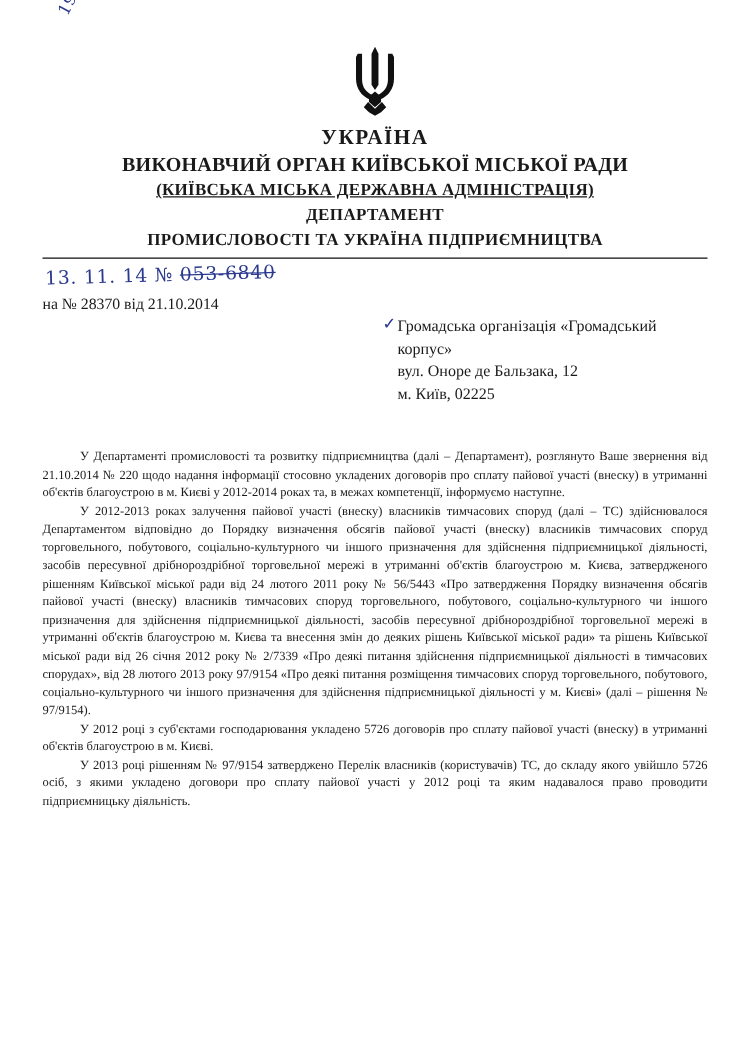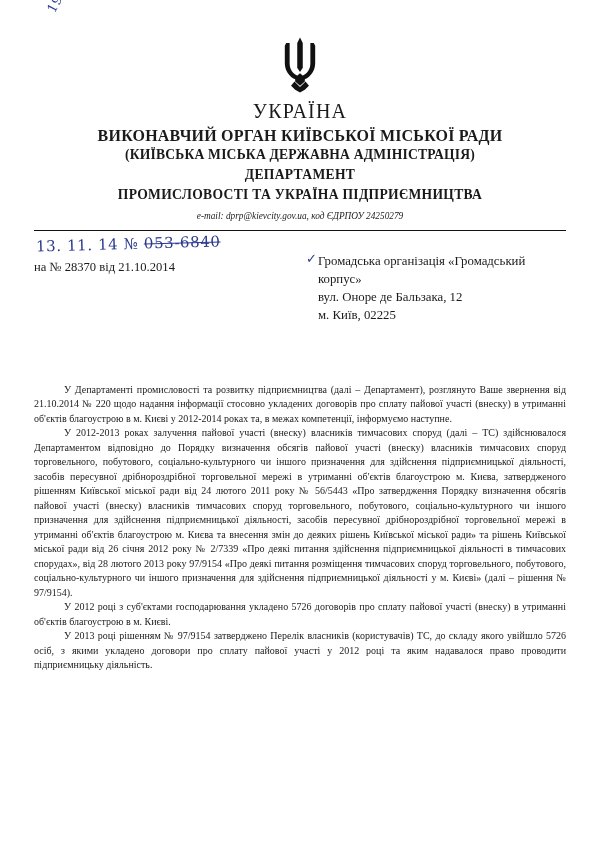--- a/index.html
+++ b/index.html
@@ -48,33 +48,34 @@
   .emblem {
     width: 42px;
     height: 58px;
   }
 
   .header {
     padding-top: 100px;
     text-align: center;
   }
   .country {
-    font-size: 20px;
-    font-weight: normal;
+    font-size: 17px;
+    font-weight: bold;
     letter-spacing: 1.2px;
     margin-bottom: 3px;
   }
   .org-line {
     font-size: 16px;
     font-weight: bold;
     line-height: 1.28;
     letter-spacing: 0.2px;
   }
   .org-line.small {
     font-size: 13.6px;
+    text-decoration: underline;
   }
   .dept {
     font-size: 13.6px;
     font-weight: bold;
     letter-spacing: 0.3px;
     line-height: 1.3;
     margin-top: 2px;
   }
   .contacts {
     font-size: 9.3px;
@@ -163,21 +164,20 @@
       </g>
     </svg>
   </div>
 
   <div class="header">
     <div class="country">УКРАЇНА</div>
     <div class="org-line">ВИКОНАВЧИЙ ОРГАН КИЇВСЬКОЇ МІСЬКОЇ РАДИ</div>
     <div class="org-line small">(КИЇВСЬКА МІСЬКА ДЕРЖАВНА АДМІНІСТРАЦІЯ)</div>
     <div class="dept">ДЕПАРТАМЕНТ</div>
     <div class="dept">ПРОМИСЛОВОСТІ ТА УКРАЇНА ПІДПРИЄМНИЦТВА</div>
-    <div class="contacts">e-mail: dprp@kievcity.gov.ua, код ЄДРПОУ 24250279</div>
   </div>
 
   <hr class="rule">
 
   <div class="reg-line">
     <span class="reg-hand">
       <span>13. 11. 14</span>
       <span>№</span>
       <span class="strike">053-6840</span>
     </span>

